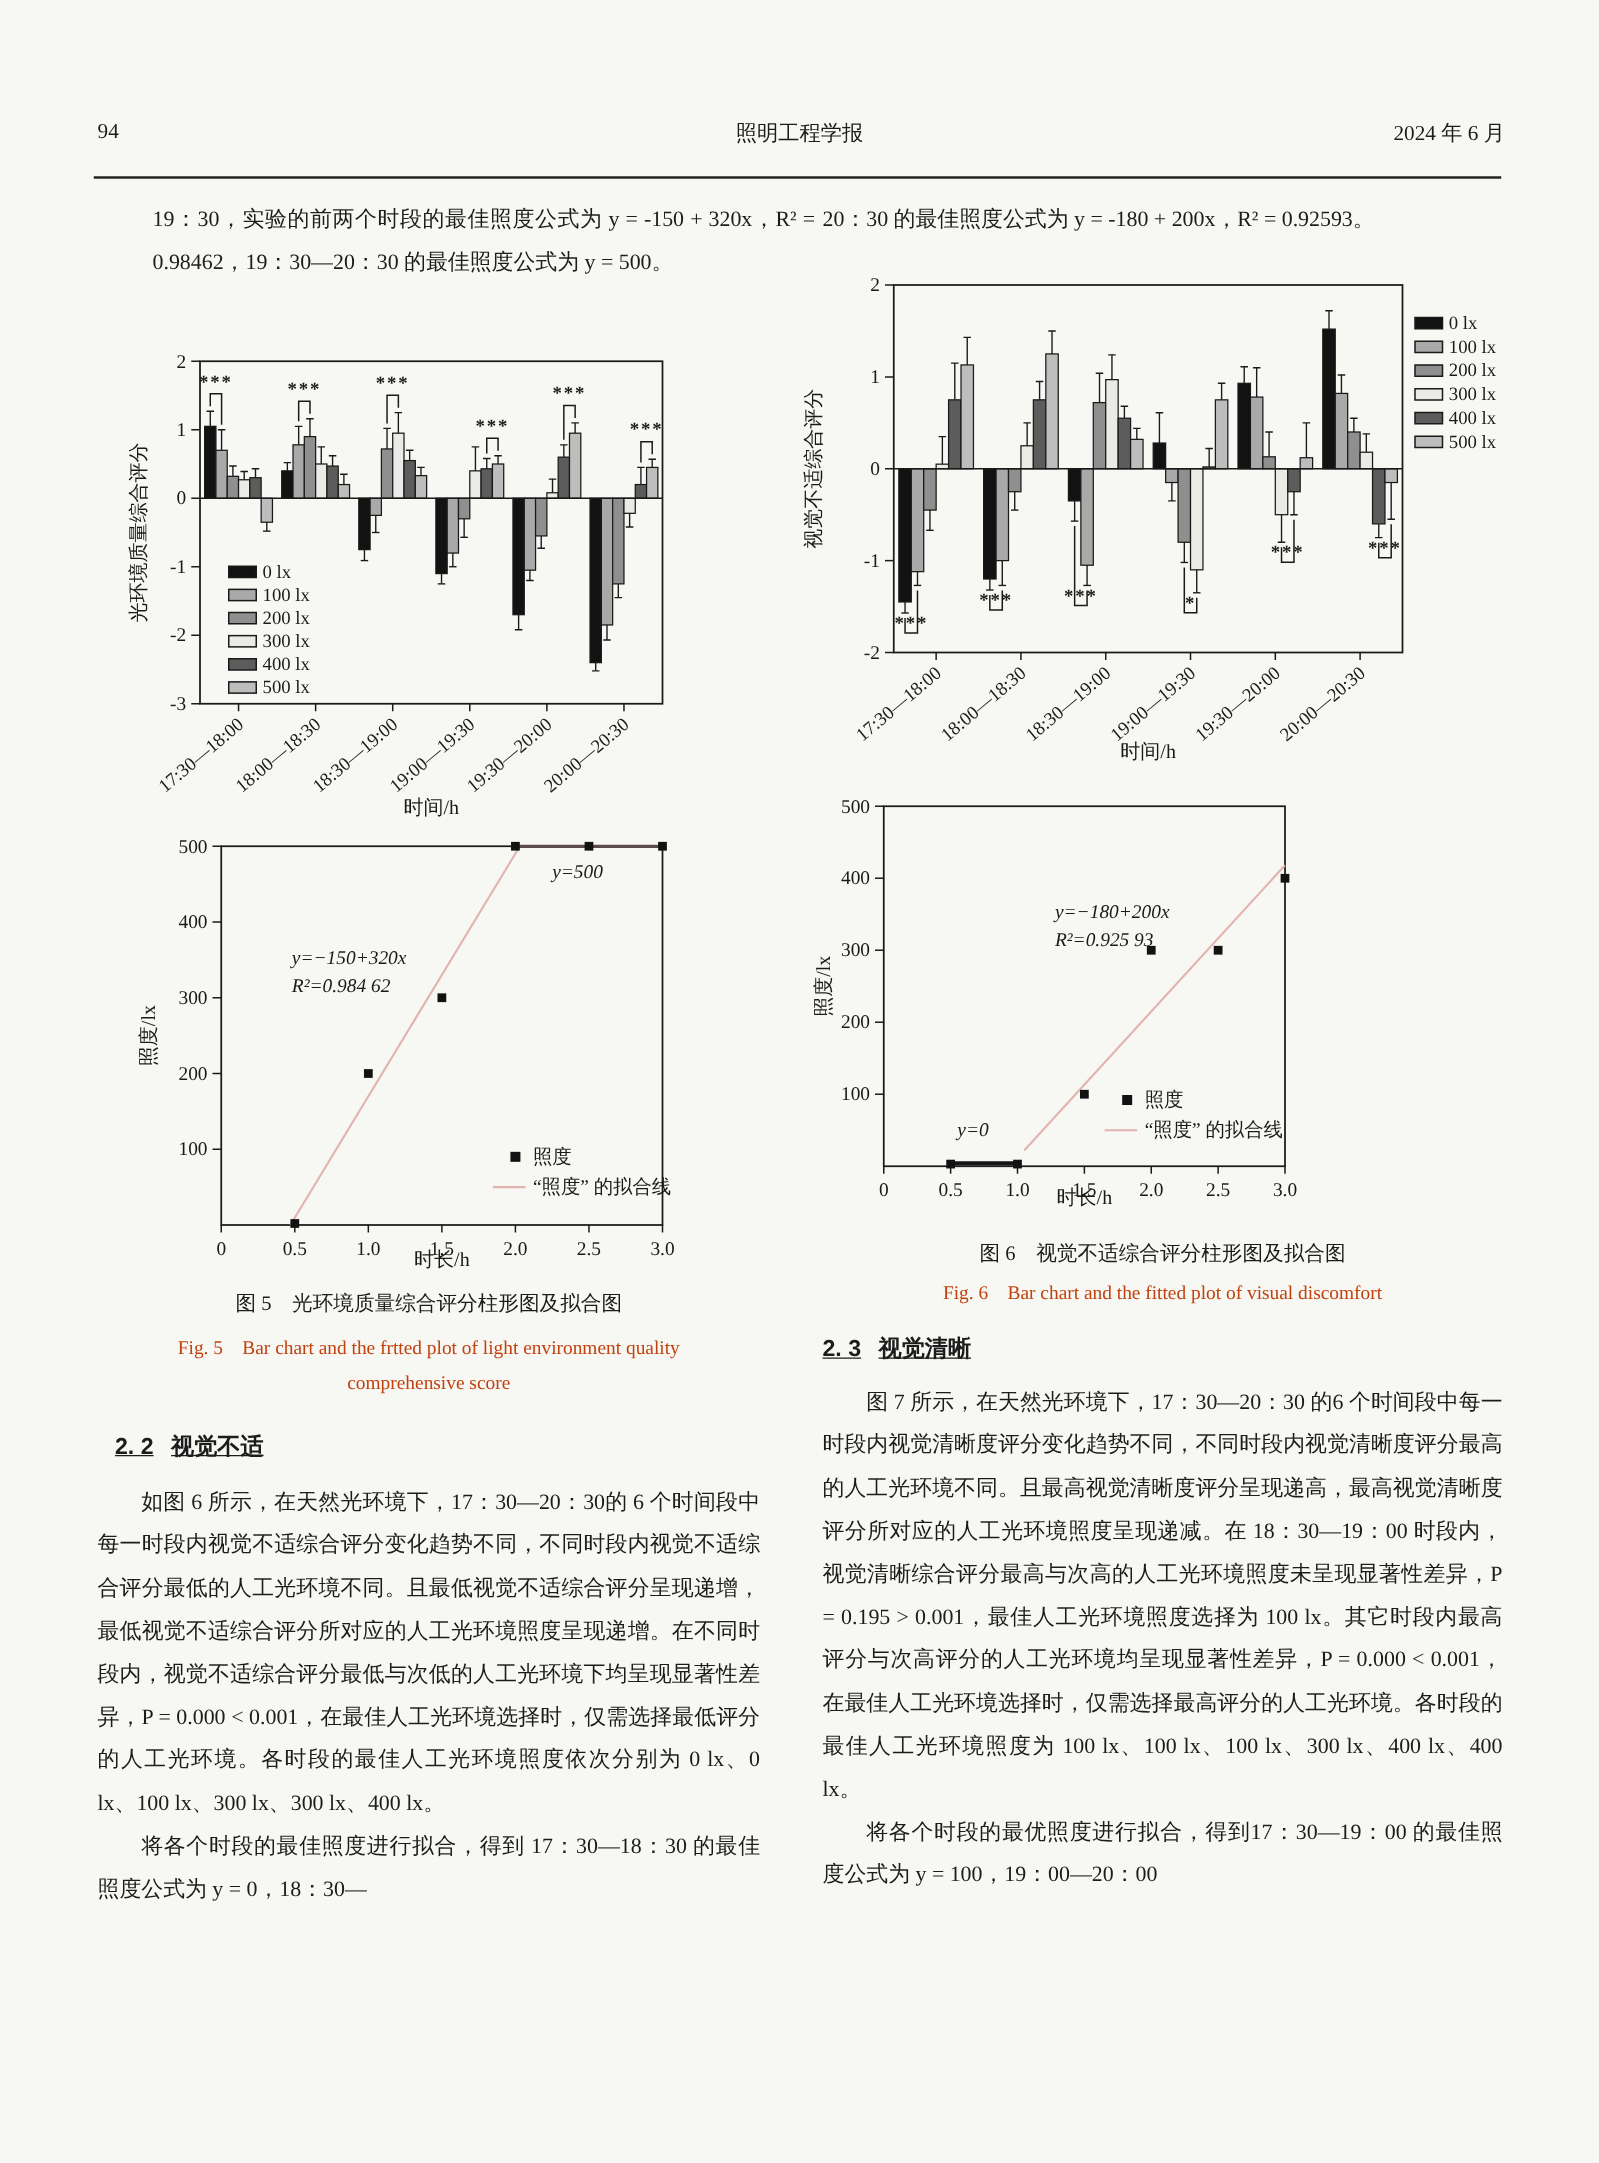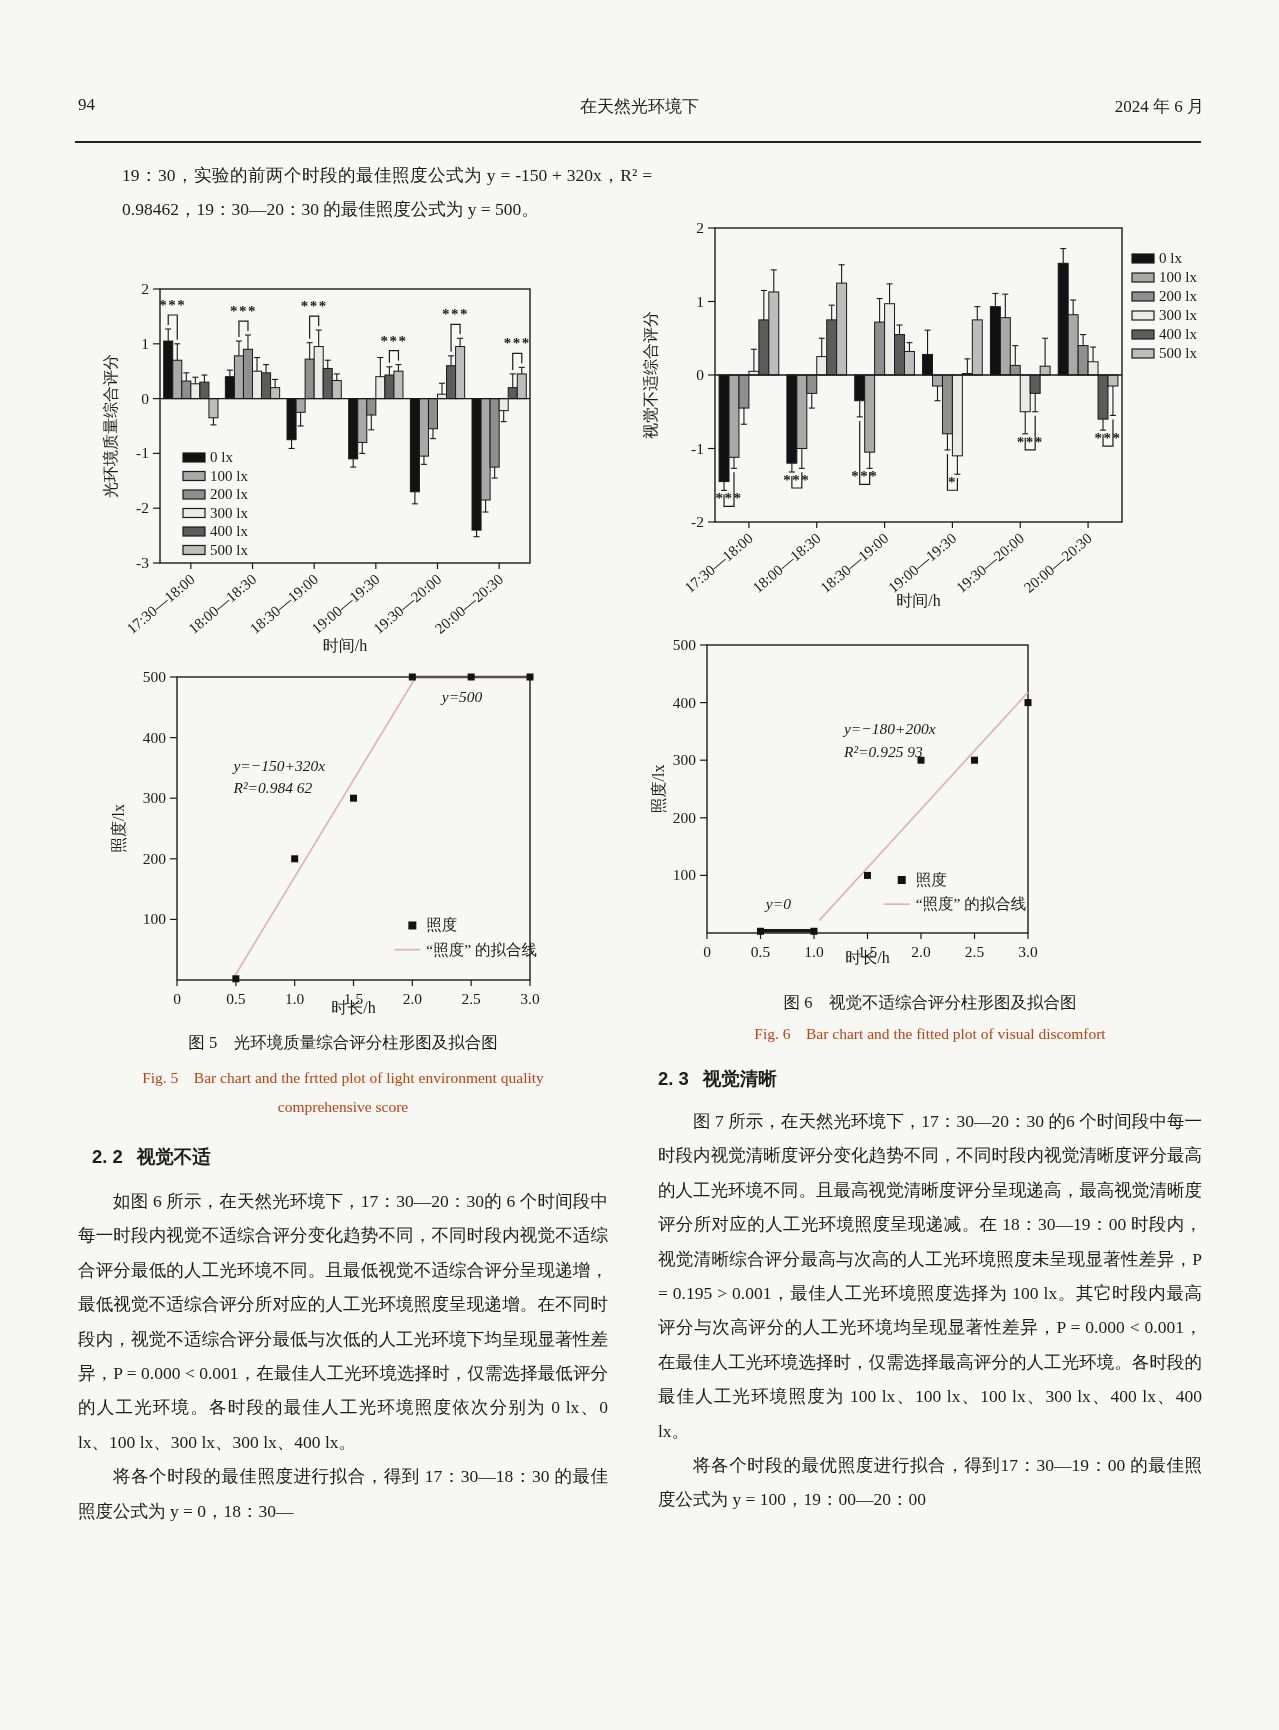--- a/index.html
+++ b/index.html
@@ -5,39 +5,39 @@
   html,body{margin:0;padding:0;background:#dddddb;}
   .page{position:relative;width:1279px;height:1730px;background:#f7f7f4;
         font-family:"Liberation Serif",serif;color:#1c1c1c;overflow:hidden;margin:0 auto;}
   .abs{position:absolute;}
   .hdr{font-size:17px;}
   .rule{background:#242424;}
   p.body{font-size:17.5px;line-height:34.4px;text-align:justify;margin:0;}
   p.indent{text-indent:2em;}
   .capzh{font-size:16.5px;text-align:center;}
   .capen{font-size:15.5px;text-align:center;color:#c2410c;}
-  .heading{font-family:"Liberation Sans",sans-serif;font-weight:bold;font-size:18.5px;}
+  .heading{font-family:"Liberation Sans",sans-serif;font-weight:bold;font-size:18.5px;text-decoration:underline;}
   .heading .num{margin-right:14px;}
   svg{display:block;}
   svg text{fill:#1a1a1a;}
   .tick{font:15.5px "Liberation Serif",serif;}
   .xtick{font:15px "Liberation Serif",serif;}
   .axlabel{font:16px "Liberation Serif",serif;}
   .leg{font:15px "Liberation Serif",serif;}
   .stars{font:15px "Liberation Serif",serif;font-weight:bold;letter-spacing:1.5px;}
   .ann{font:italic 15.5px "Liberation Serif",serif;}
   .annzh{font:15.5px "Liberation Serif",serif;}
 </style>
 </head>
 <body>
 
 <div class="page">
 
   <div class="abs hdr" style="left:78px;top:95px;font-family:Liberation Serif, serif;">94</div>
-  <div class="abs hdr" style="left:0;top:95px;width:1279px;text-align:center;">在天然光环境下</div>
+  <div class="abs hdr" style="left:0;top:95px;width:1279px;text-align:center;">照明工程学报</div>
   <div class="abs hdr" style="left:4px;top:95px;width:1200px;text-align:right;">2024 年 6 月</div>
   <div class="abs rule" style="left:75px;top:141px;width:1126px;height:2px;"></div>
 
   <div class="abs" style="left:78px;top:158px;width:530px;margin-left:44px;">
     <p class="body">19：30，实验的前两个时段的最佳照度公式为 y = -150 + 320x，R² = 0.98462，19：30—20：30 的最佳照度公式为 y = 500。</p>
   </div>
 
   <svg class="abs" style="left:100px;top:273px;" width="475" height="390">
       <rect x="60" y="16" width="370" height="274" fill="none" stroke="#1a1a1a" stroke-width="1.4"></rect>
       <line x1="53" y1="16" x2="60" y2="16" stroke="#1a1a1a" stroke-width="1.2"></line>
@@ -252,20 +252,23 @@
 
   <div class="abs heading" style="left:92px;top:1144px;">
     <span class="num">2. 2</span><span>视觉不适</span>
   </div>
 
   <div class="abs" style="left:78px;top:1184px;width:530px;">
     <p class="body indent">如图 6 所示，在天然光环境下，17：30—20：30的 6 个时间段中每一时段内视觉不适综合评分变化趋势不同，不同时段内视觉不适综合评分最低的人工光环境不同。且最低视觉不适综合评分呈现递增，最低视觉不适综合评分所对应的人工光环境照度呈现递增。在不同时段内，视觉不适综合评分最低与次低的人工光环境下均呈现显著性差异，P = 0.000 &lt; 0.001，在最佳人工光环境选择时，仅需选择最低评分的人工光环境。各时段的最佳人工光环境照度依次分别为 0 lx、0 lx、100 lx、300 lx、300 lx、400 lx。</p>
     <p class="body indent">将各个时段的最佳照度进行拟合，得到 17：30—18：30 的最佳照度公式为 y = 0，18：30—</p>
   </div>
 
+  <div class="abs" style="left:658px;top:158px;width:544px;">
+    <p class="body">20：30 的最佳照度公式为 y = -180 + 200x，R² = 0.92593。</p>
+  </div>
 
   <svg class="abs" style="left:640px;top:214px;" width="570" height="408">
       <rect x="75" y="14" width="407" height="294" fill="none" stroke="#1a1a1a" stroke-width="1.4"></rect>
       <line x1="68" y1="14" x2="75" y2="14" stroke="#1a1a1a" stroke-width="1.2"></line>
       <text x="64" y="19" text-anchor="end" class="tick">2</text>
       <line x1="68" y1="87.5" x2="75" y2="87.5" stroke="#1a1a1a" stroke-width="1.2"></line>
       <text x="64" y="92.5" text-anchor="end" class="tick">1</text>
       <line x1="68" y1="161" x2="75" y2="161" stroke="#1a1a1a" stroke-width="1.2"></line>
       <text x="64" y="166" text-anchor="end" class="tick">0</text>
       <line x1="68" y1="234.5" x2="75" y2="234.5" stroke="#1a1a1a" stroke-width="1.2"></line>

